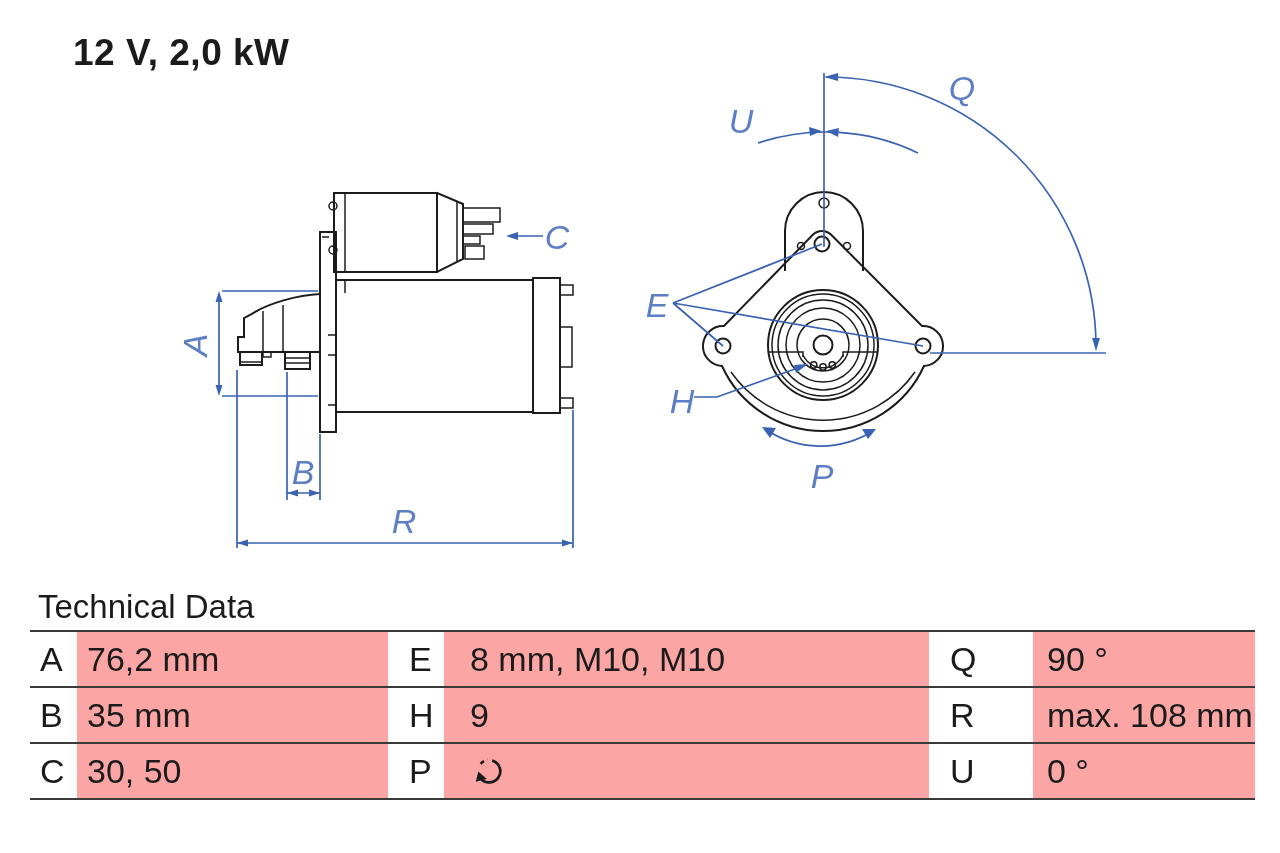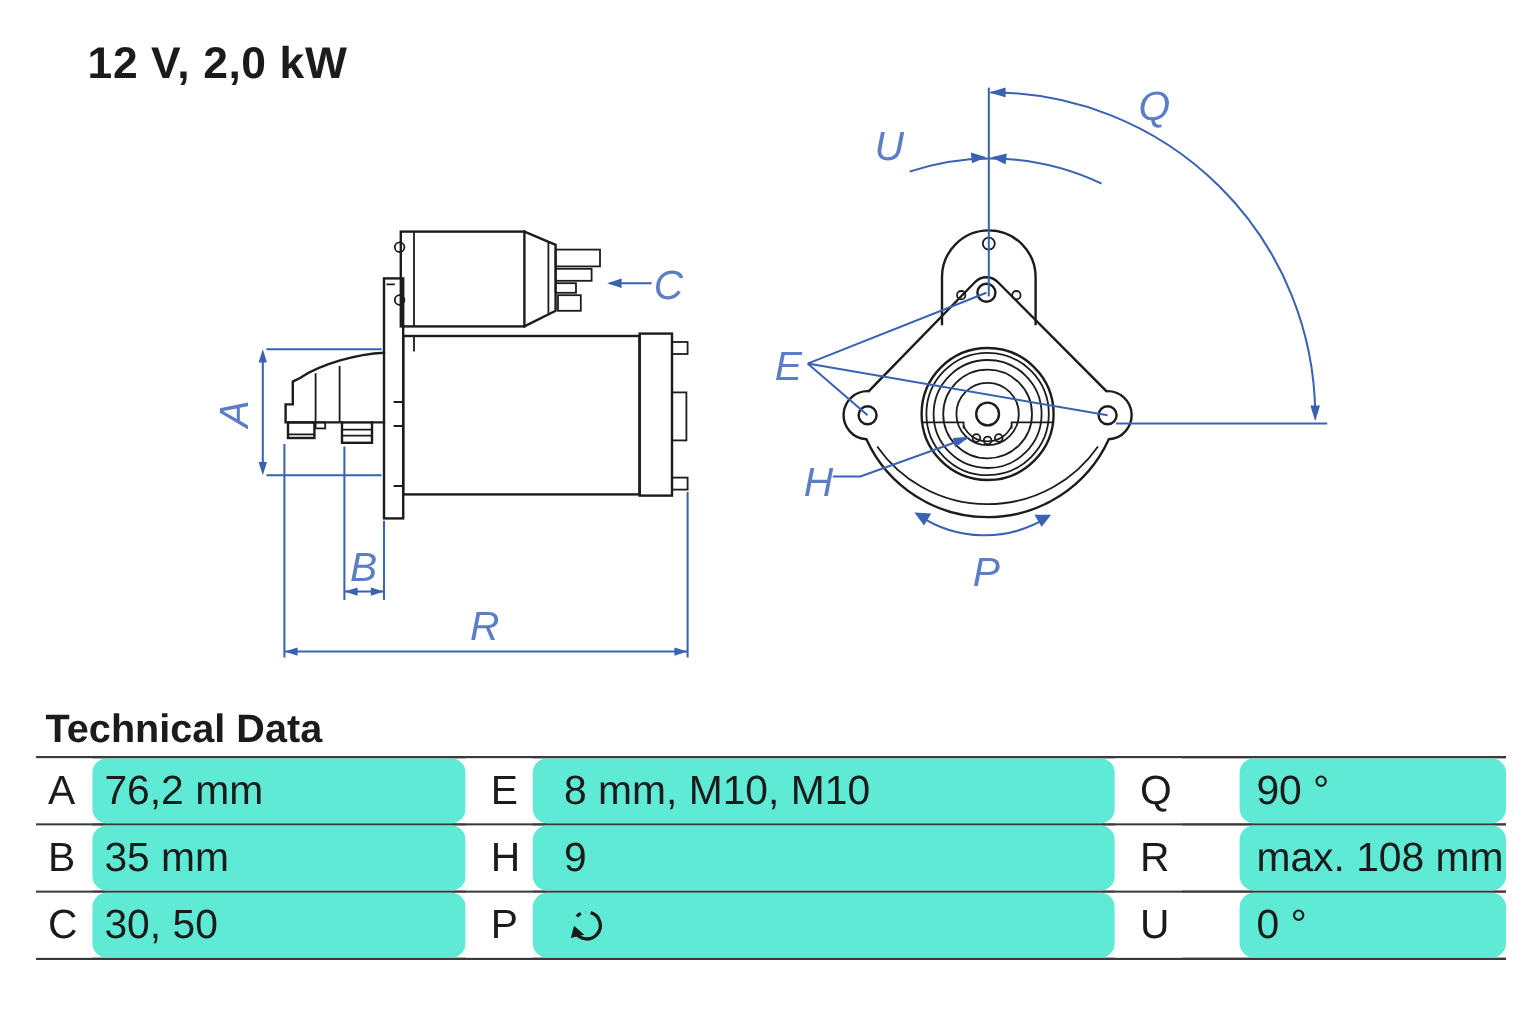--- a/index.html
+++ b/index.html
@@ -1,27 +1,27 @@
 <!DOCTYPE html>
 <html><head>
 <meta charset="utf-8">
 <style>
   html,body{margin:0;padding:0;background:#fff;}
   .page{position:relative;width:1280px;height:853px;background:#fff;overflow:hidden;
         font-family:"Liberation Sans",sans-serif;color:#1b1b1b;}
   .title{position:absolute;left:40px;top:32px;font-size:37px;font-weight:600;letter-spacing:.5px;margin-left:33px;}
   .drawing{position:absolute;left:0;top:0;}
-  .section-heading{position:absolute;left:38px;top:588px;font-size:33px;font-weight:bold;}
+  .section-heading{position:absolute;left:38px;top:588px;font-size:33px;font-weight:normal;}
   .ttable{position:absolute;left:30px;top:630px;width:1225px;border-top:2px solid #3a3a3a;}
   .trow{display:grid;grid-template-columns:47px 311px 56px 485px 56px 270px;height:54px;
         border-bottom:2px solid #3a3a3a;}
   .cell{display:flex;align-items:center;font-size:34px;color:#1b1b1b;}
   .k{background:#fff;padding-left:10px;}
   .k2,.k3{padding-left:21px;}
-  .v{background:#5eead4;padding-left:10px;border-radius:12px;}
+  .v{background:#fca5a5;padding-left:10px;}
   .v2{padding-left:26px;}
   .v3{padding-left:14px;margin-left:48px;}
   .blk{stroke:#1c1c1c;fill:none;stroke-width:2;stroke-linecap:square;stroke-linejoin:miter;}
   .blk-thin{stroke:#1c1c1c;fill:none;stroke-width:1.5;}
   .blu{stroke:#3a62b2;fill:none;stroke-width:1.7;}
   .bluf{fill:#3a62b2;stroke:none;}
   .dlabel{font:italic 34px "Liberation Sans",sans-serif;fill:#5b7ec5;}
   .picon{margin-left:2px;display:block;}
 </style>
 </head>

